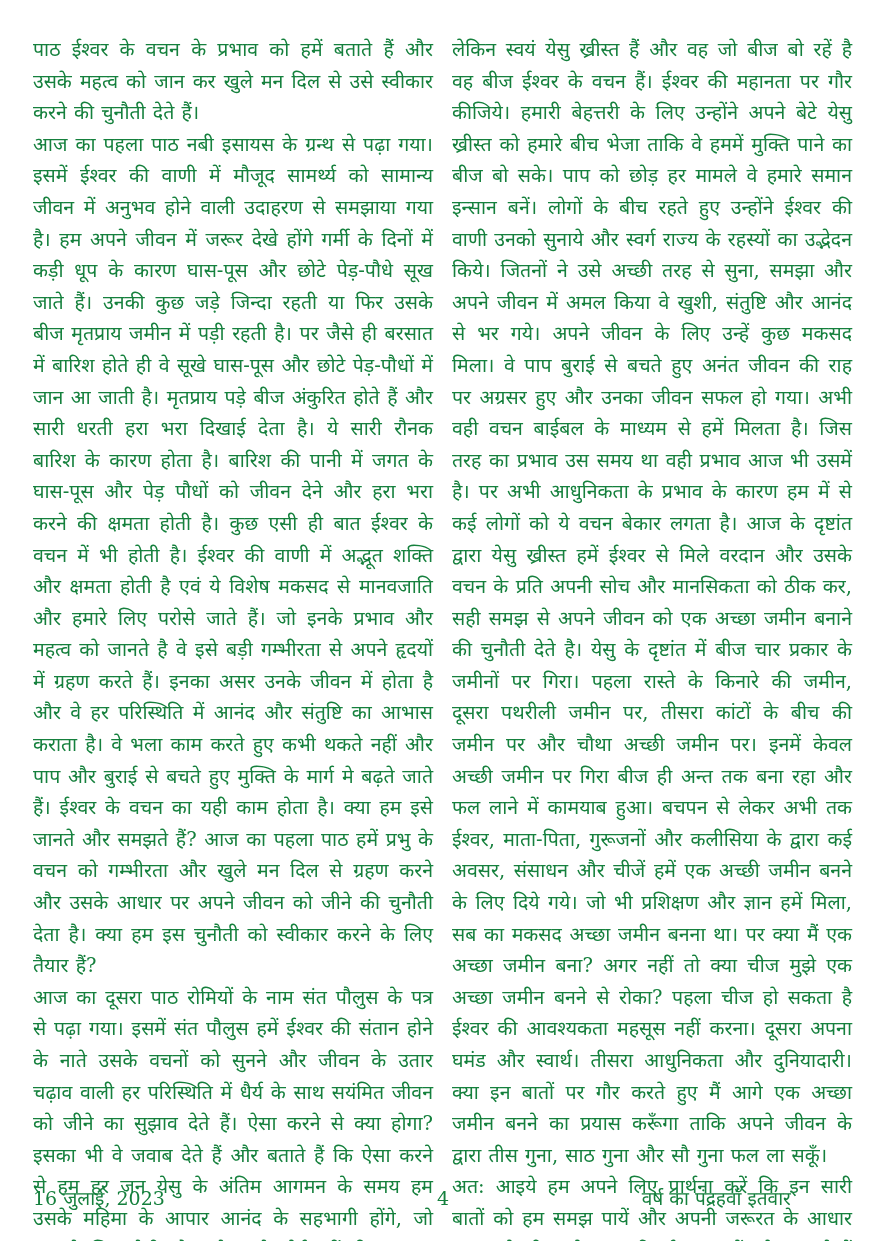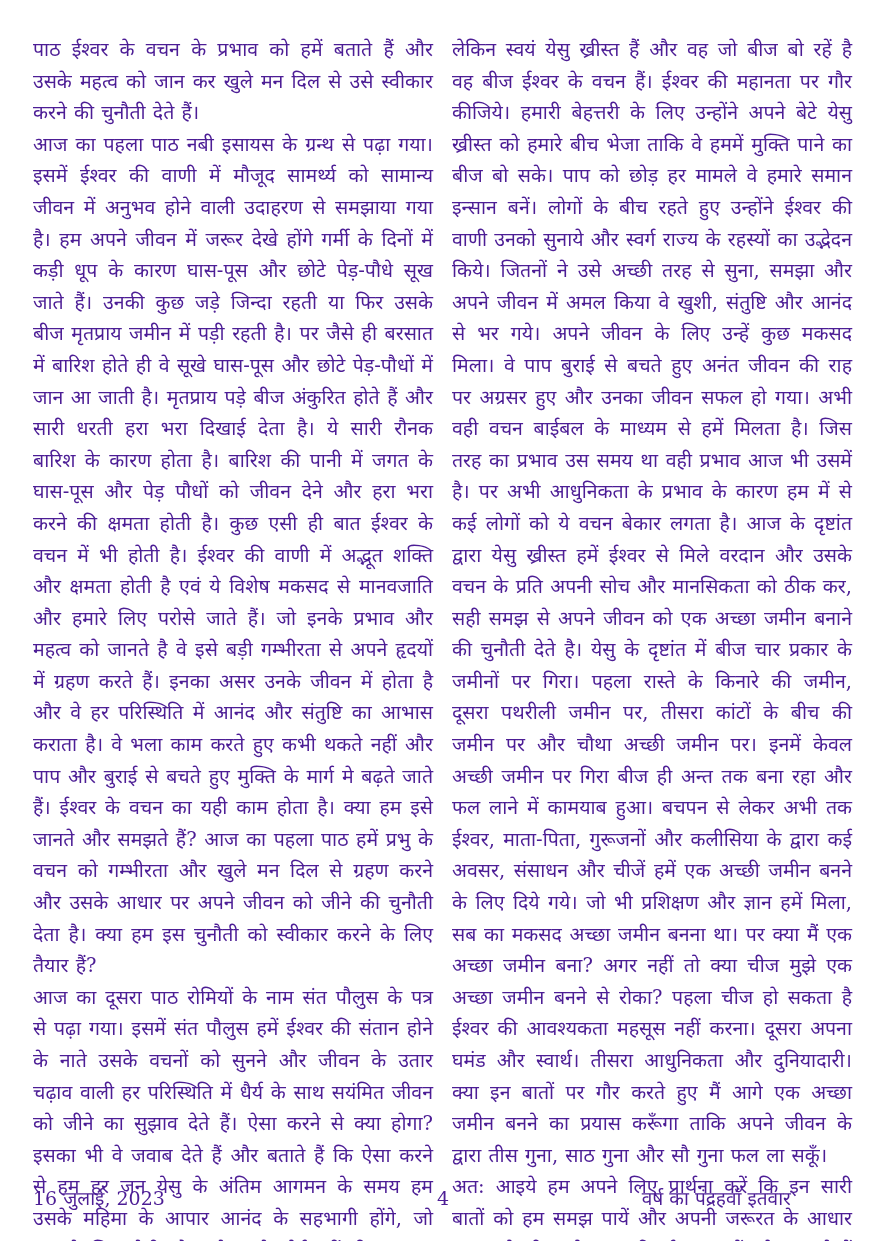--- a/index.html
+++ b/index.html
@@ -5,21 +5,21 @@
   html, body {
     margin: 0;
     padding: 0;
     background: #ffffff;
   }
   .page {
     position: relative;
     width: 878px;
     height: 1241px;
     background: #ffffff;
-    color: #4c1d95;
+    color: #15803d;
     font-family: "DejaVu Serif", "Liberation Serif", serif;
     overflow: hidden;
   }
   .columns {
     position: absolute;
     left: 33px;
     top: 34px;
     width: 820px;
     display: flex;
     gap: 19px;

